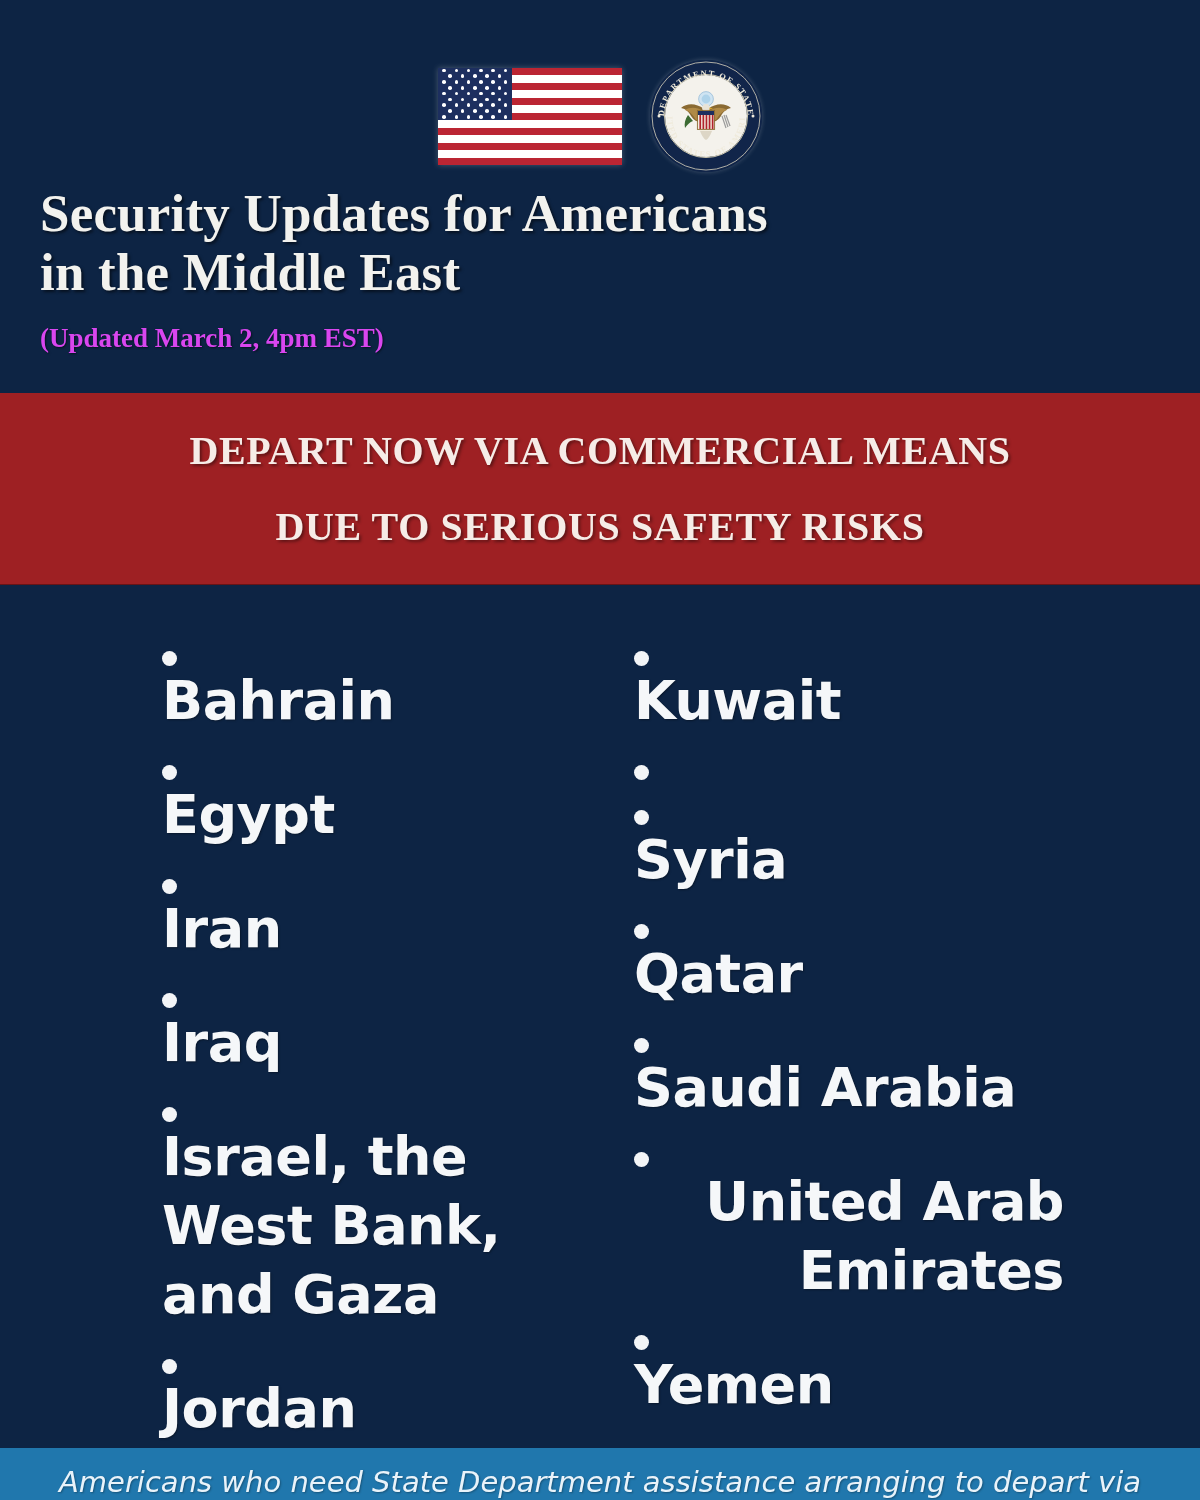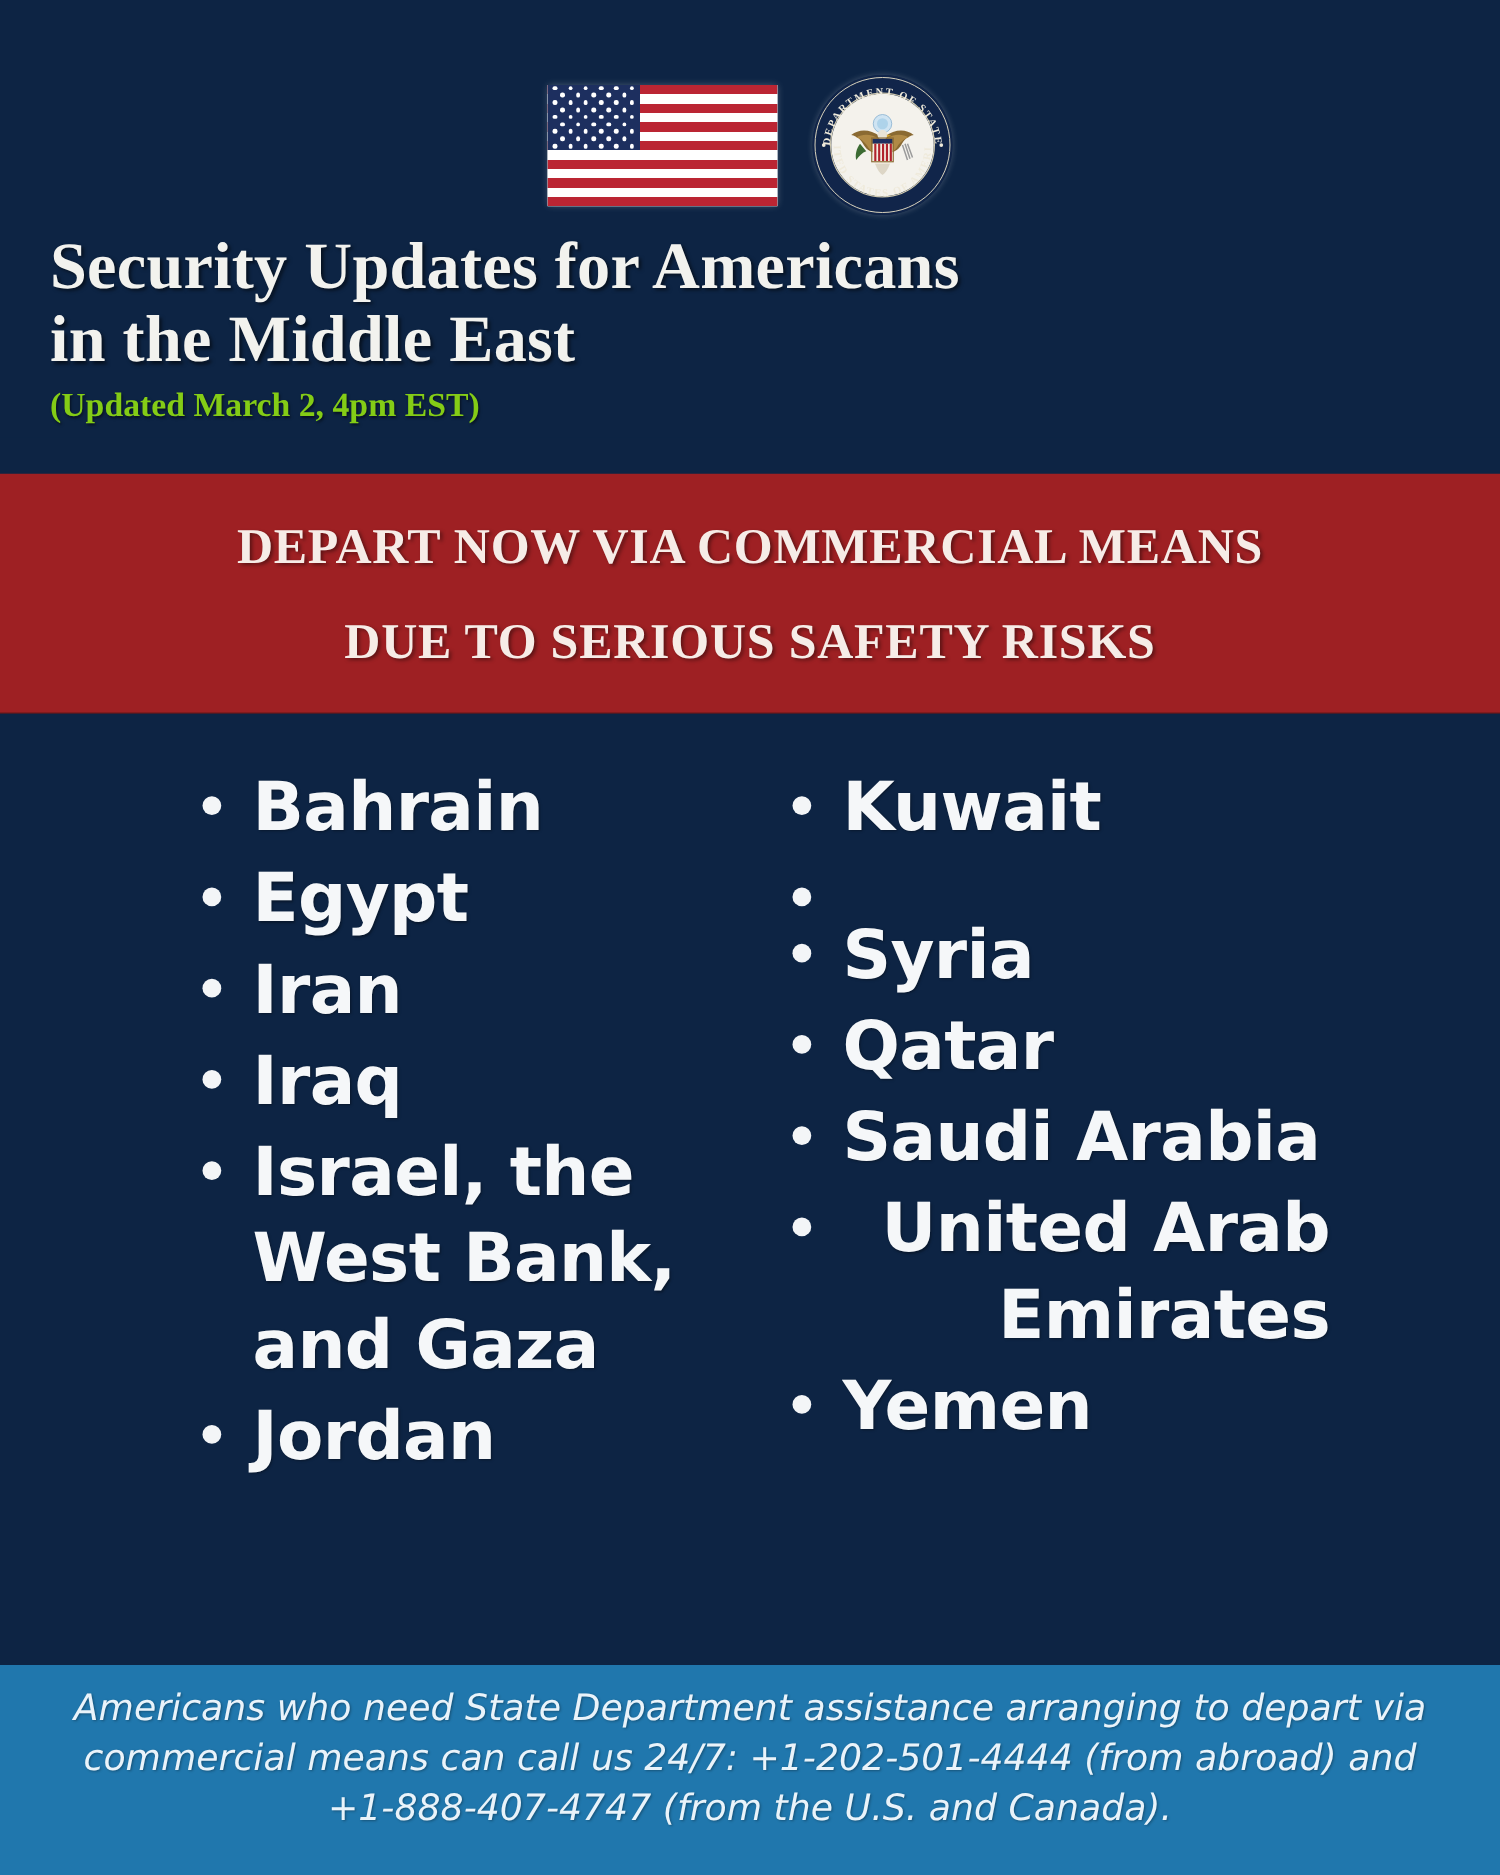--- a/index.html
+++ b/index.html
@@ -108,22 +108,22 @@
     font-size: 53px;
     line-height: 1.12;
     color: #f2f2ee;
     letter-spacing: 0.2px;
     text-shadow: 2px 2px 3px rgba(0,0,0,0.55);
   }
   .subtitle {
     font-family: "Liberation Serif", "DejaVu Serif", serif;
     font-weight: bold;
     font-size: 27px;
-    color: #84cc16;
-    margin-top: 6px;
+    color: #d946ef;
+    margin-top: 20px;
     text-shadow: 1px 1px 2px rgba(0,0,0,0.5);
   }
 
   
   .red-banner {
     margin-top: 29px;
     background: #9e2023;
     width: 100%;
     height: 192px;
     display: flex;
@@ -158,20 +158,21 @@
   .col {
     width: 430px;
   }
   .col.left { padding-left: 26px; }
   .col.right { padding-left: 42px; text-align: right; }
 
   .country {
     display: flex;
     align-items: flex-start;
     margin-bottom: 4px;
+    flex-direction: column;
   }
   .bullet {
     width: 15px;
     height: 15px;
     border-radius: 50%;
     background: #f3f5f7;
     flex: 0 0 auto;
     margin-top: 26px;
     margin-right: 25px;
   }

